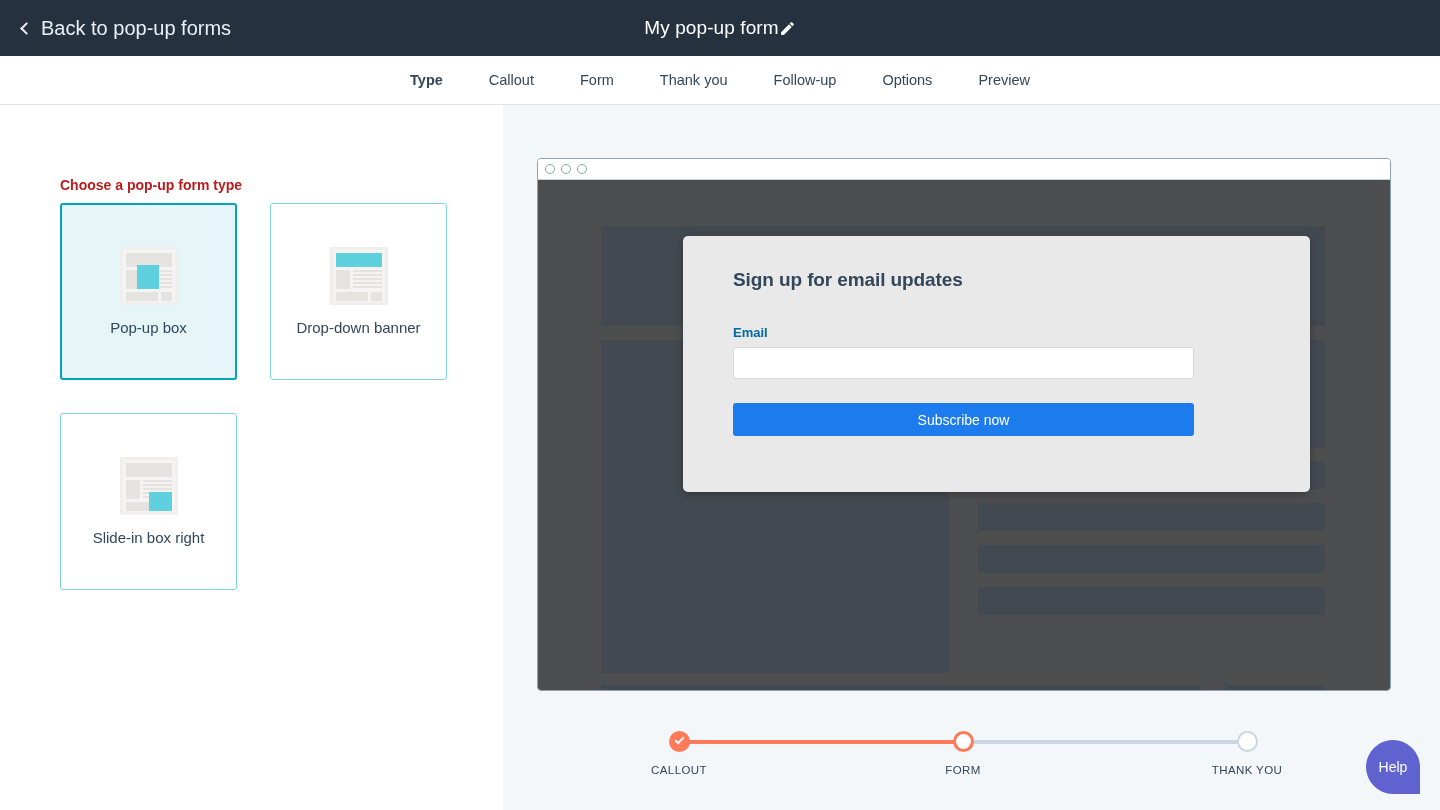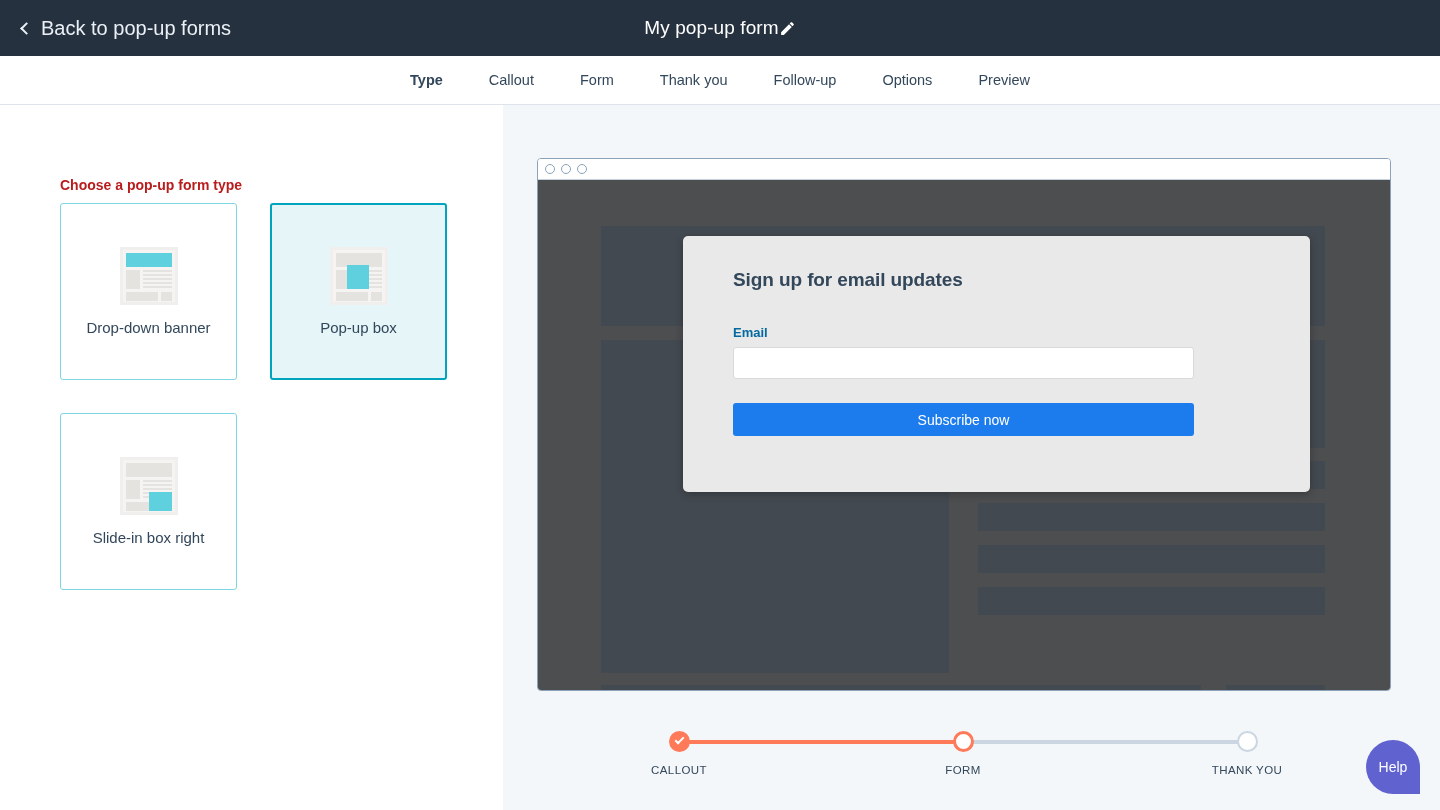--- a/index.html
+++ b/index.html
@@ -238,54 +238,54 @@
     <div class="tab">Follow-up</div>
     <div class="tab">Options</div>
     <div class="tab">Preview</div>
   </div>
 
   <div class="left-panel">
     <div class="section-label">Choose a pop-up form type</div>
 
     <div class="card-grid">
 
+      <div class="type-card selected">
+        <div class="thumb">
+          <i style="left:3px;  top:3px;  width:46px; height:14px;"></i>
+          <i style="left:3px;  top:20px; width:14px; height:19px;"></i>
+          <div class="lines" style="left:20px; top:20px; width:29px; height:19px;">
+            <s></s>
+              <s></s>
+              <s></s>
+              <s></s>
+              <s></s>
+          </div>
+          <i style="left:3px;  top:42px; width:32px; height:9px;"></i>
+          <i style="left:38px; top:42px; width:11px; height:9px;"></i>
+          <i class="cyan" style="left:14px; top:15px; width:22px; height:24px;"></i>
+        </div>
+        <div class="cap">Pop-up box</div>
+      </div>
+
       <div class="type-card">
         <div class="thumb">
           <i style="left:3px;  top:3px;  width:46px; height:14px;"></i>
           <i style="left:3px;  top:20px; width:14px; height:19px;"></i>
           <div class="lines" style="left:20px; top:20px; width:29px; height:19px;">
             <s></s>
               <s></s>
               <s></s>
               <s></s>
               <s></s>
           </div>
           <i style="left:3px;  top:42px; width:32px; height:9px;"></i>
           <i style="left:38px; top:42px; width:11px; height:9px;"></i>
           <i class="cyan" style="left:3px; top:3px; width:46px; height:14px;"></i>
         </div>
         <div class="cap">Drop-down banner</div>
-      </div>
-
-      <div class="type-card selected">
-        <div class="thumb">
-          <i style="left:3px;  top:3px;  width:46px; height:14px;"></i>
-          <i style="left:3px;  top:20px; width:14px; height:19px;"></i>
-          <div class="lines" style="left:20px; top:20px; width:29px; height:19px;">
-            <s></s>
-              <s></s>
-              <s></s>
-              <s></s>
-              <s></s>
-          </div>
-          <i style="left:3px;  top:42px; width:32px; height:9px;"></i>
-          <i style="left:38px; top:42px; width:11px; height:9px;"></i>
-          <i class="cyan" style="left:14px; top:15px; width:22px; height:24px;"></i>
-        </div>
-        <div class="cap">Pop-up box</div>
       </div>
 
 
       <div class="type-card">
         <div class="thumb">
           <i style="left:3px;  top:3px;  width:46px; height:14px;"></i>
           <i style="left:3px;  top:20px; width:14px; height:19px;"></i>
           <div class="lines" style="left:20px; top:20px; width:29px; height:19px;">
             <s></s>
               <s></s>

